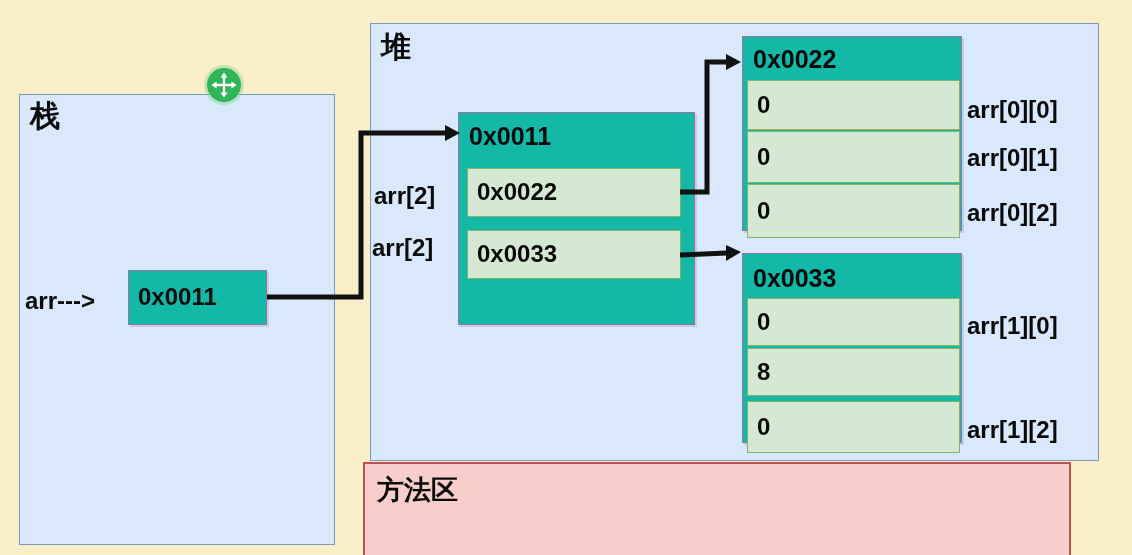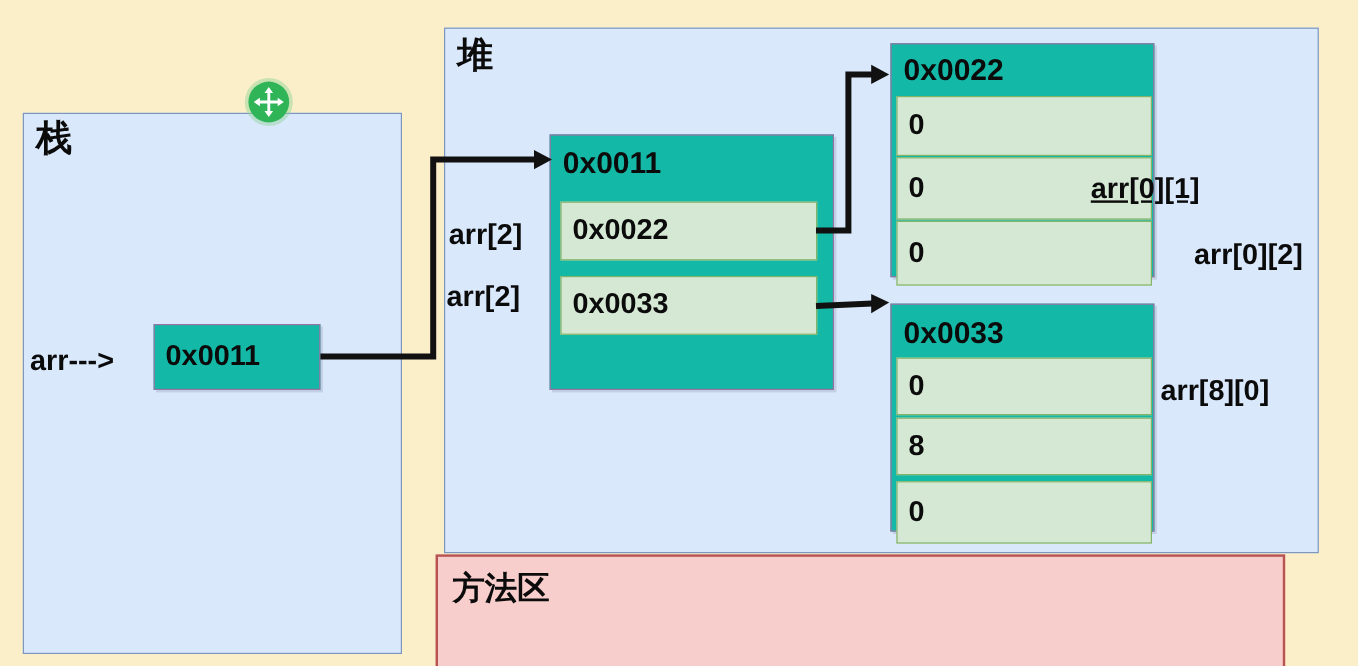--- a/index.html
+++ b/index.html
@@ -116,37 +116,39 @@
       <div class="cell-text" style="line-height:47px;">0</div>
     </div>
     <div class="abs gcell" style="left:4px;top:94px;width:213px;height:52px;">
       <div class="cell-text" style="line-height:49px;">0</div>
     </div>
     <div class="abs gcell" style="left:4px;top:147px;width:213px;height:54px;">
       <div class="cell-text" style="line-height:51px;">0</div>
     </div>
   </div>
 
-  <div class="abs side-label" style="left:909px;top:144px;text-decoration:underline;">arr[0][1]</div>
-  <div class="abs side-label" style="left:967px;top:199px;margin-left:28px;">arr[0][2]</div>
+  <div class="abs side-label" style="left:967px;top:96px;">arr[0][0]</div>
+  <div class="abs side-label" style="left:967px;top:144px;">arr[0][1]</div>
+  <div class="abs side-label" style="left:967px;top:199px;">arr[0][2]</div>
 
   <div class="abs pbox" style="left:742px;top:253px;width:220px;height:190px;">
     <div class="abs hdr-text" style="left:10px;top:10px;">0x0033</div>
     <div class="abs gcell" style="left:4px;top:44px;width:213px;height:48px;">
       <div class="cell-text" style="line-height:45px;">0</div>
     </div>
     <div class="abs gcell" style="left:4px;top:94px;width:213px;height:48px;">
       <div class="cell-text" style="line-height:45px;">8</div>
     </div>
     <div class="abs gcell" style="left:4px;top:147px;width:213px;height:52px;">
       <div class="cell-text" style="line-height:49px;">0</div>
     </div>
   </div>
 
-  <div class="abs side-label" style="left:967px;top:312px;">arr[8][0]</div>
+  <div class="abs side-label" style="left:967px;top:312px;">arr[1][0]</div>
+  <div class="abs side-label" style="left:967px;top:416px;">arr[1][2]</div>
 
   <div class="abs method" style="left:363px;top:462px;width:708px;height:99px;">
     <div class="abs method-label" style="left:12px;top:8px;">方法区</div>
   </div>
 
   <svg class="overlay" width="1132" height="555" viewBox="0 0 1132 555">
 
     <polyline points="267,297 361,297 361,133 446,133" fill="none" stroke="#111" stroke-width="5"></polyline>
     <polygon points="445,125 445,141 460,133" fill="#111"></polygon>
 

